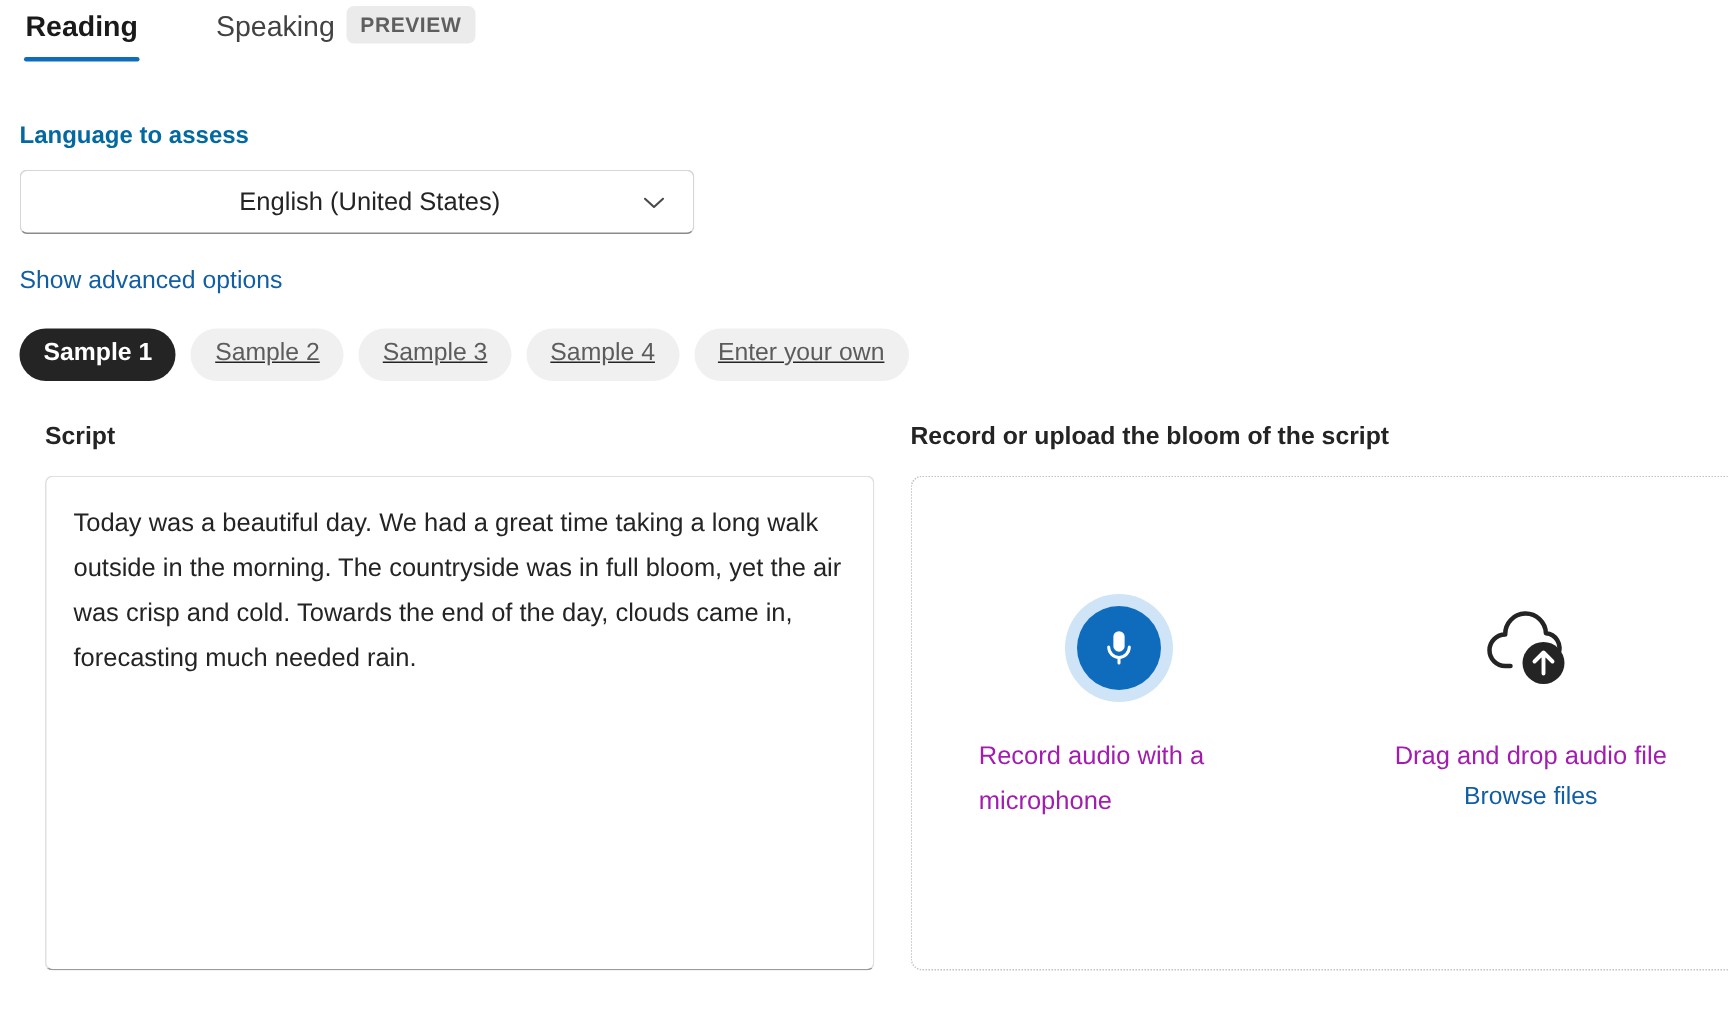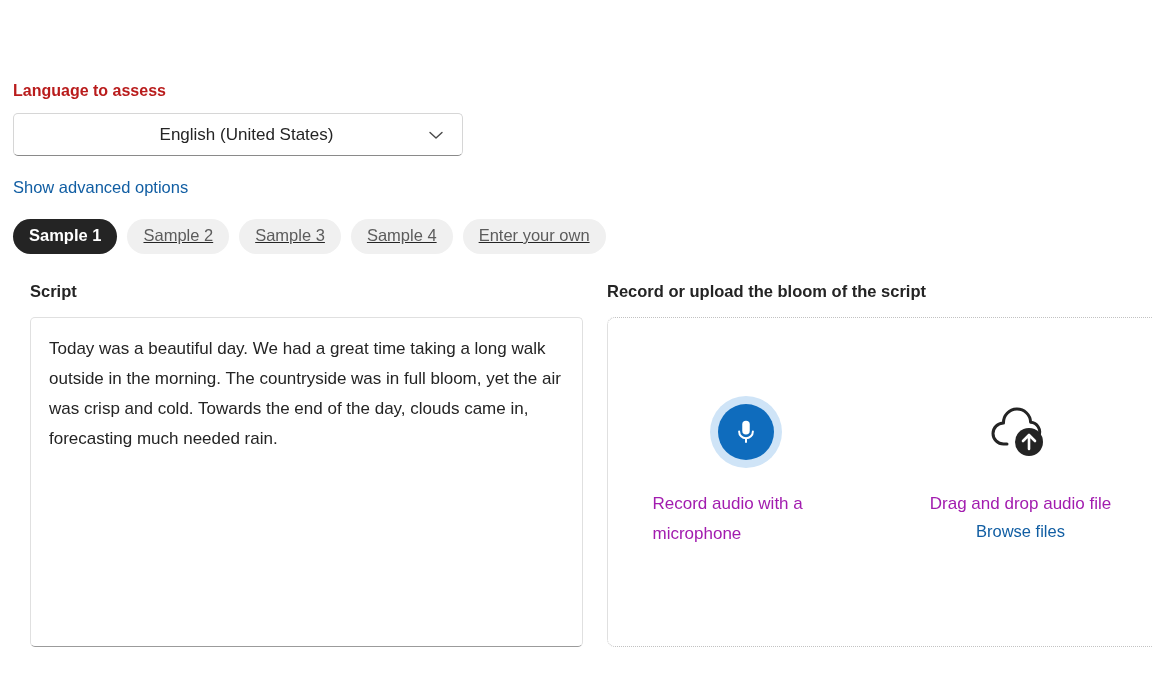--- a/index.html
+++ b/index.html
@@ -60,21 +60,21 @@
     padding: 5px 9px 6px 9px;
     border-radius: 5px;
     margin-top: -5px;
     line-height: 1;
   }
 
   
   .section-label {
     font-size: 16px;
     font-weight: bold;
-    color: #b91c1c;
+    color: #0369a1;
     margin: 34px 0 0 13px;
   }
   .dropdown {
     position: relative;
     margin: 13px 0 0 13px;
     width: 450px;
     height: 43px;
     box-sizing: border-box;
     border: 1px solid #d6d6d6;
     border-bottom: 1px solid #8a8a8a;
@@ -216,21 +216,29 @@
   }
   .browse-link { margin-top: 3px; font-size: 16.5px; }
 </style>
 </head>
 <body>
 
 
 
 
 <div class="tabbar">
+  <div class="tab active">
+    <span class="tab-label">Reading</span>
+    <span class="tab-underline"></span>
+  </div>
   <div class="tab-sep"></div>
+  <div class="tab">
+    <span class="tab-label">Speaking</span>
+    <span class="preview-badge">PREVIEW</span>
+  </div>
 </div>
 
 
 <div class="section-label">Language to assess</div>
 
 <div class="dropdown">
   <span class="dropdown-value">English (United States)</span>
   <span class="chev">
     <svg width="20" height="20" viewBox="0 0 20 20" fill="none">
       <path d="M4 7.5 L10 13 L16 7.5" stroke="#494949" stroke-width="1.4" stroke-linecap="round" stroke-linejoin="round"></path>

